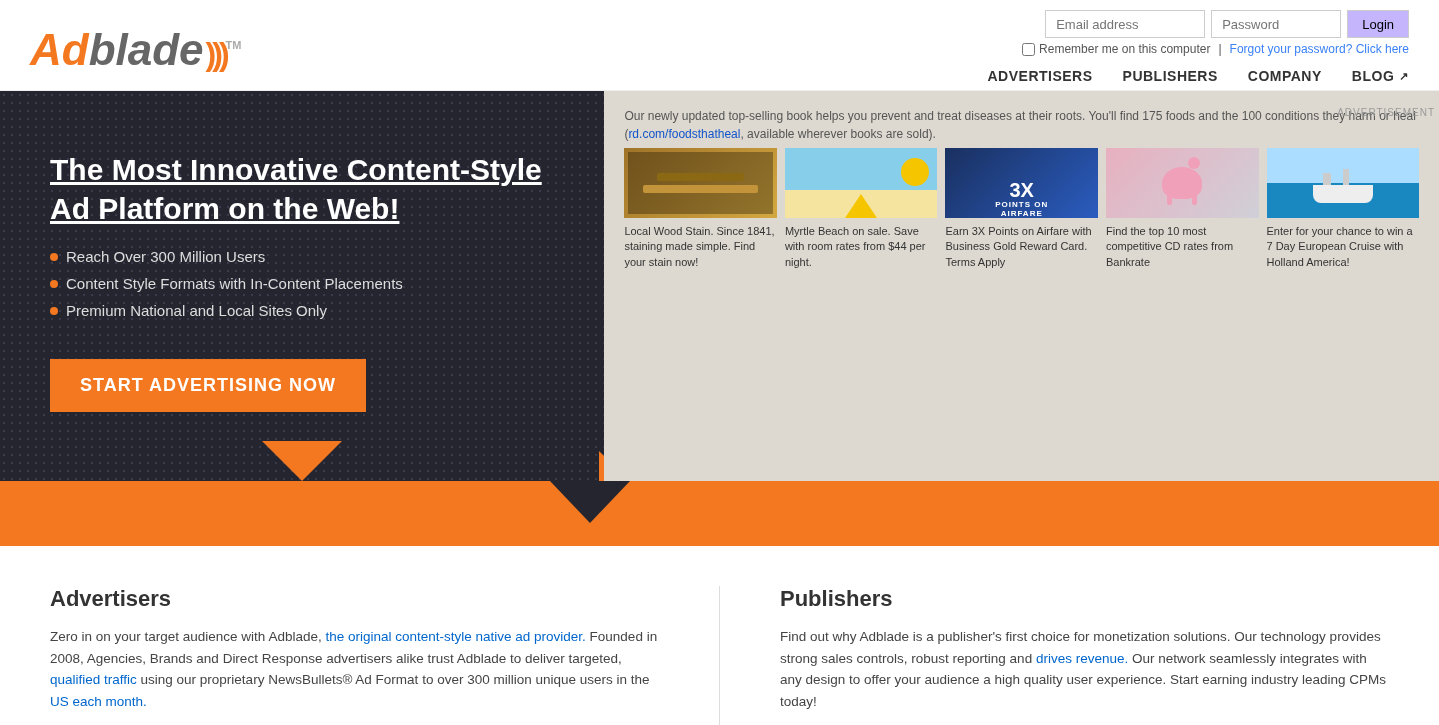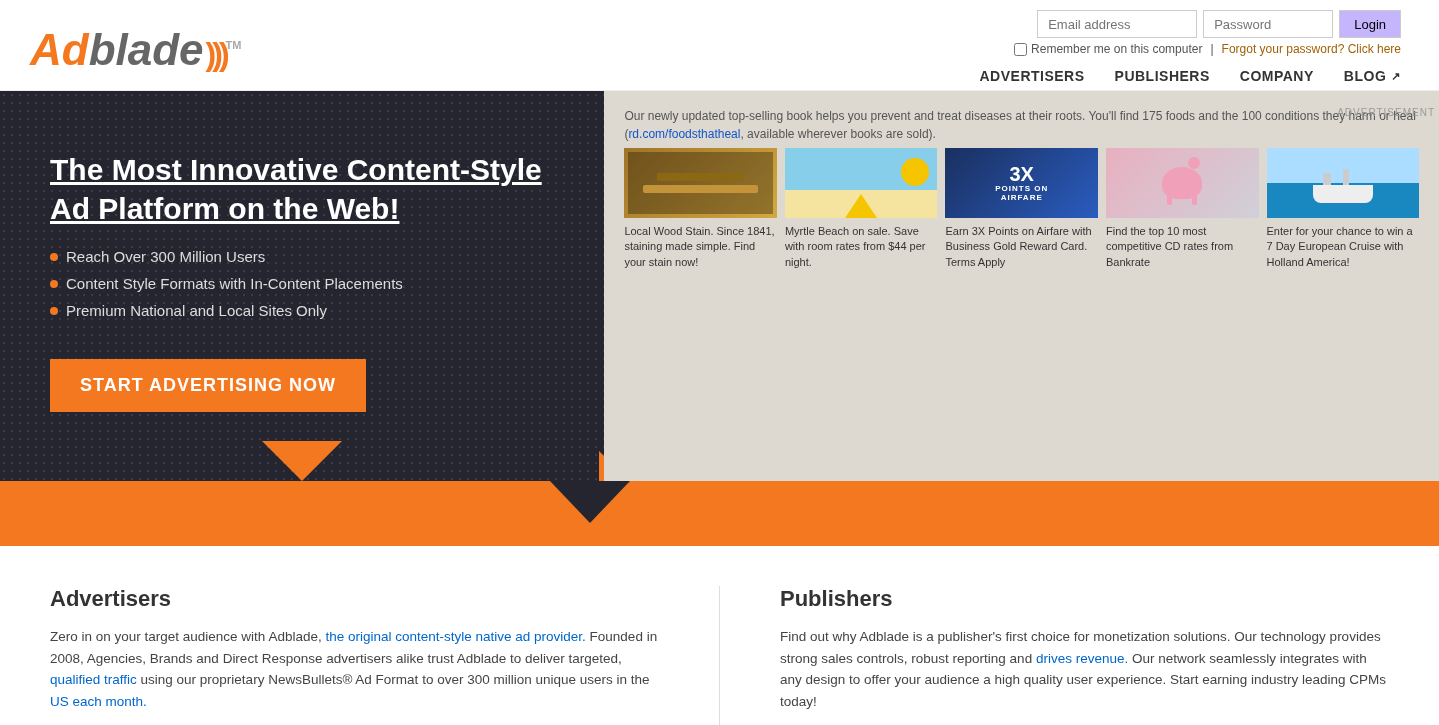--- a/index.html
+++ b/index.html
@@ -3,21 +3,21 @@
   <meta charset="utf-8">
   <style>
     * { margin: 0; padding: 0; box-sizing: border-box; }
     body { font-family: Arial, sans-serif; font-size: 14px; color: #333; background: #fff; }
 
     
     #header {
       display: flex;
       align-items: center;
       justify-content: space-between;
-      padding: 10px 38px 0 30px;
+      padding: 10px 30px 0 30px;
       background: #fff;
       border-bottom: 1px solid #eee;
       flex-wrap: wrap;
     }
     #logo-area {
       display: flex;
       align-items: center;
     }
     #logo-text {
       font-size: 44px;
@@ -58,21 +58,21 @@
       height: 28px;
     }
     #remember-area {
       display: flex;
       align-items: center;
       gap: 4px;
       font-size: 12px;
       color: #555;
     }
     #forgot-link {
-      color: #a16207;
+      color: #3b82f6;
       text-decoration: none;
       font-size: 12px;
       text-align: center;
     }
 
     
     #nav {
       display: flex;
       align-items: center;
       gap: 30px;
@@ -358,21 +358,21 @@
 
       <div class="ad-card">
         <div class="ad-img-placeholder ad-beach" style="background:linear-gradient(180deg,#87ceeb 60%,#f5e4a0 60%);height:70px;overflow:hidden;position:relative;">
           <div style="position:absolute;bottom:0;left:50%;transform:translateX(-50%);width:0;height:0;border-left:16px solid transparent;border-right:16px solid transparent;border-bottom:24px solid #f5c500;"></div>
           <div style="position:absolute;top:10px;right:8px;width:28px;height:28px;background:#f5c500;border-radius:50%;"></div>
         </div>
         <div class="ad-card-text">Myrtle Beach on sale. Save with room rates from $44 per night.</div>
       </div>
 
       <div class="ad-card">
-        <div class="ad-img-placeholder ad-airfare" style="background:linear-gradient(135deg,#1a3060,#2a5cbf);height:70px;display:flex;align-items:center;justify-content:center;flex-direction:column;">
+        <div class="ad-img-placeholder ad-airfare" style="background:linear-gradient(135deg,#1a3060,#2a5cbf);height:70px;display:flex;align-items:center;justify-content:flex-end;flex-direction:column;">
           <div style="color:#fff;font-size:20px;font-weight:bold;line-height:1;">3X</div>
           <div style="color:#fff;font-size:8px;letter-spacing:1px;text-align:center;">POINTS ON<br>AIRFARE</div>
         </div>
         <div class="ad-card-text">Earn 3X Points on Airfare with Business Gold Reward Card. Terms Apply</div>
       </div>
 
       <div class="ad-card">
         <div class="ad-img-placeholder ad-piggy" style="background:linear-gradient(135deg,#e8b0c0,#d0d0d8);height:70px;display:flex;align-items:center;justify-content:center;overflow:hidden;">
 
           <div style="width:40px;height:32px;background:#f0a0b8;border-radius:50% 50% 40% 40%;position:relative;">

